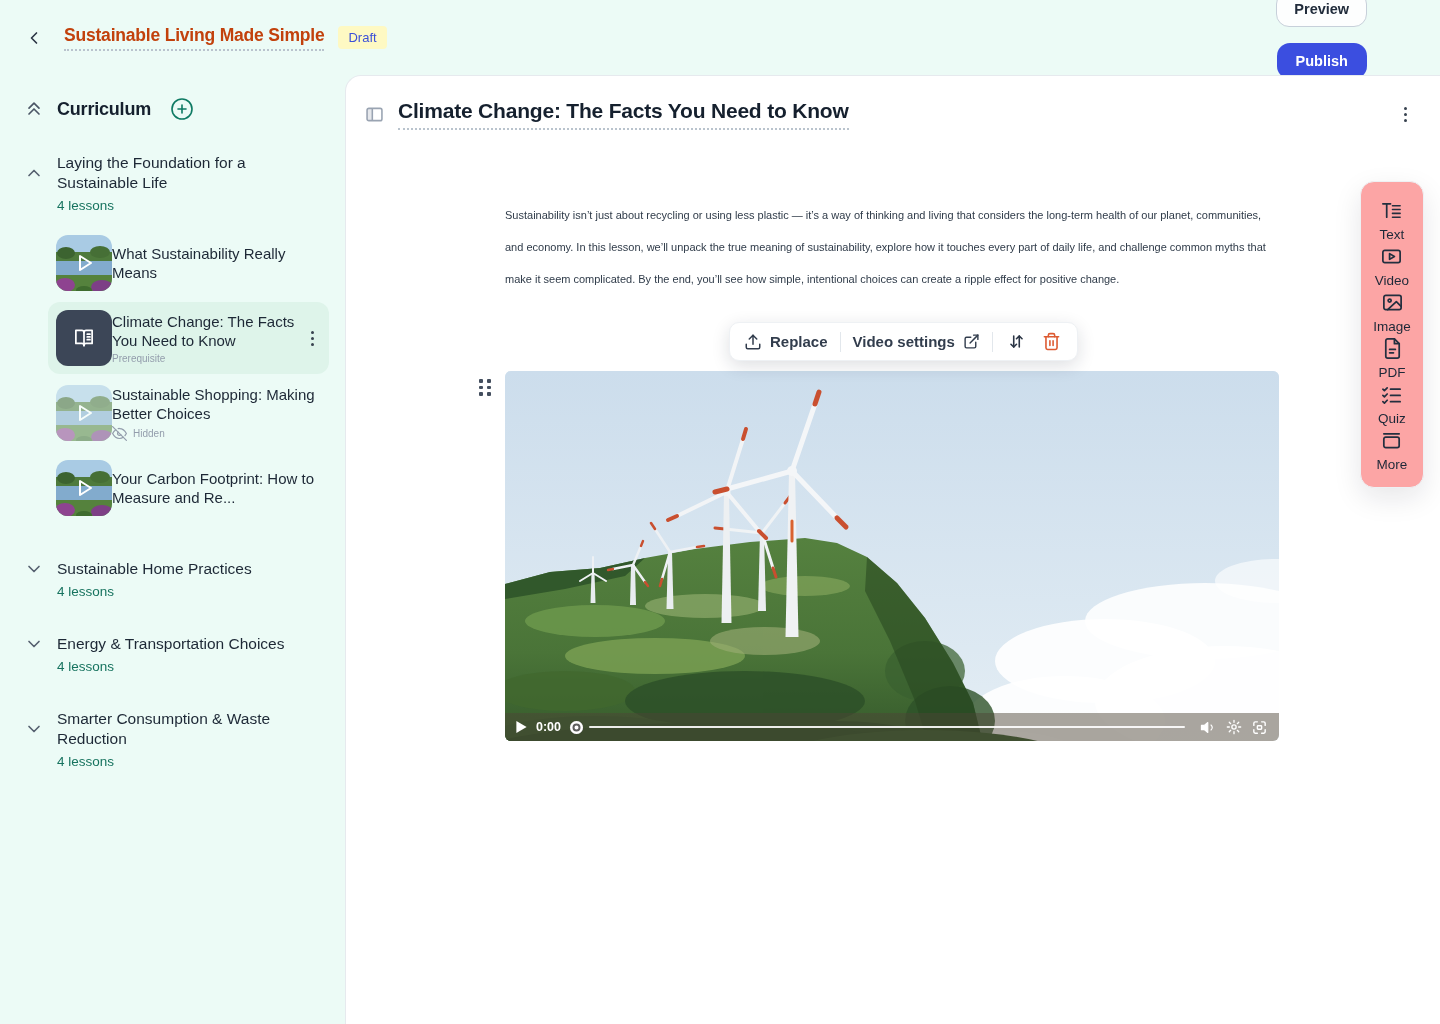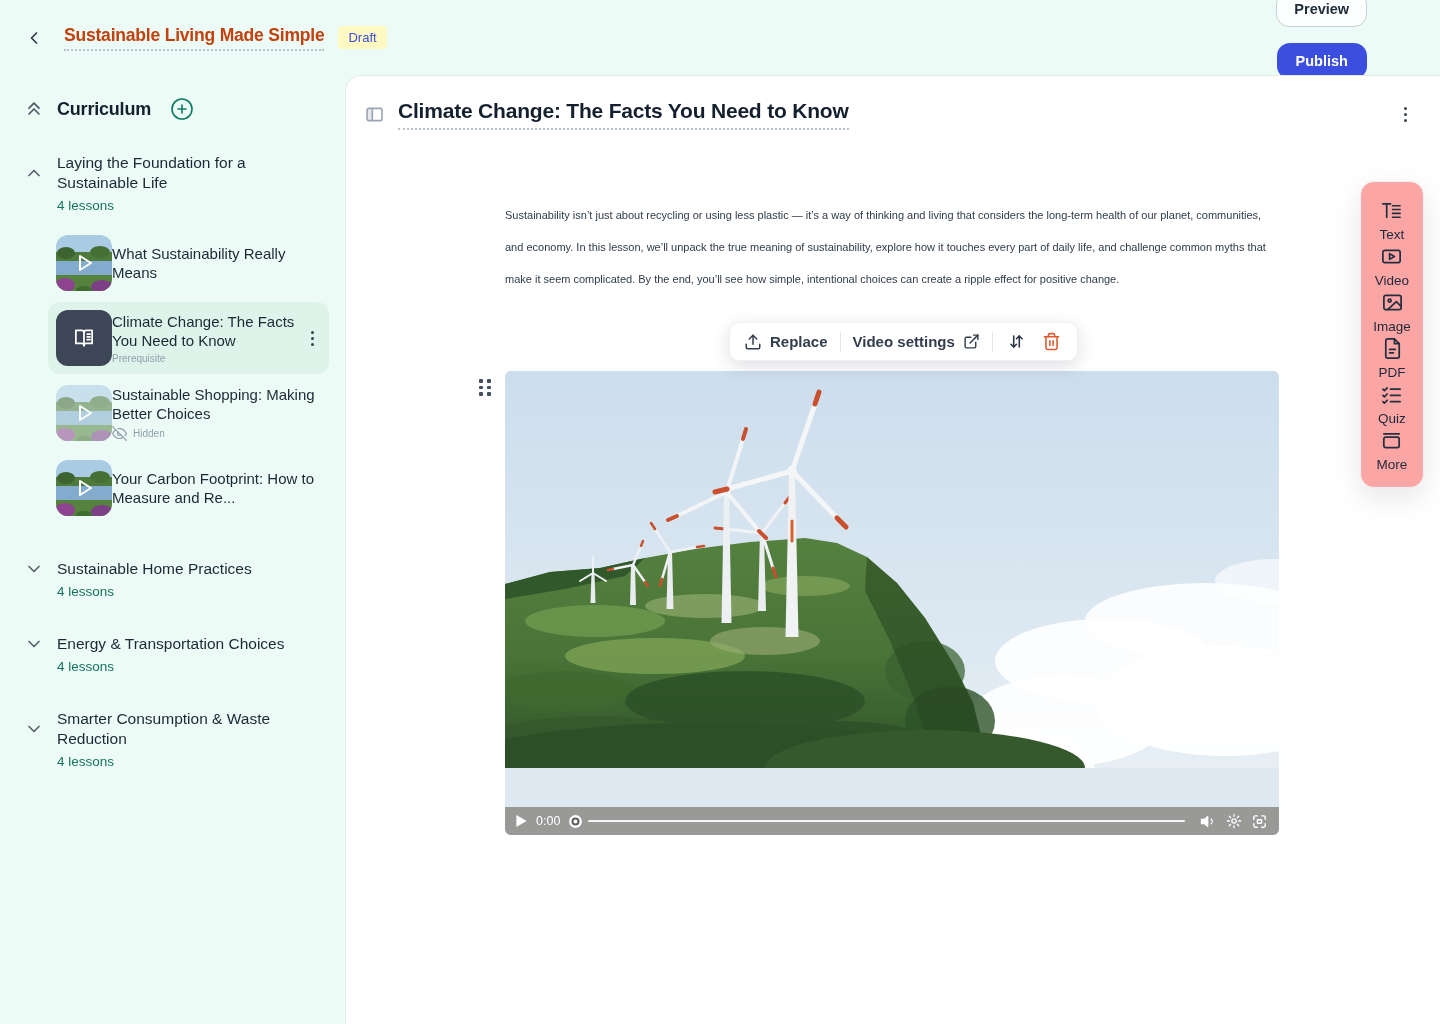--- a/index.html
+++ b/index.html
@@ -87,22 +87,22 @@
     background:#ffffff; border:1px solid #eef1f4; border-radius:10px;
     box-shadow:0 5px 18px rgba(20,30,50,.14);
     display:flex; align-items:center; padding:0 14px; gap:12px; z-index:5;
   }
   .tb-btn { display:flex; align-items:center; gap:8px; font-size:15px; font-weight:600; color:#323d4d; cursor:pointer; background:none; border:none; font-family:inherit; }
   .tb-div { width:1px; height:20px; background:#e2e7ec; }
   .tb-icon-btn { display:flex; align-items:center; cursor:pointer; color:#2b3545; background:none; border:none; padding:2px; }
   .tb-trash { color:#dd5a31; }
 
   .video-wrap {
-    position:absolute; left:159px; top:295px; width:774px; height:464px;
-    border-radius:6px; overflow:hidden; background:#dfe9f1; cursor:pointer;
+    position:absolute; left:159px; top:295px; width:774px; height:370px;
+    border-radius:6px; overflow:hidden; background:#dfe9f1; cursor:pointer;font-weight:bold;
   }
   .drag-handle {
     position:absolute; left:130px; top:300px; display:grid;
     grid-template-columns:4px 4px; gap:3px 4px; cursor:grab; padding:3px;
   }
   .drag-handle i { width:3.5px; height:3.5px; background:#434e5e; border-radius:1px; }
 
   .controls {
     position:absolute; left:0; right:0; bottom:0; height:28px;
     background:rgba(78,68,55,.48);

